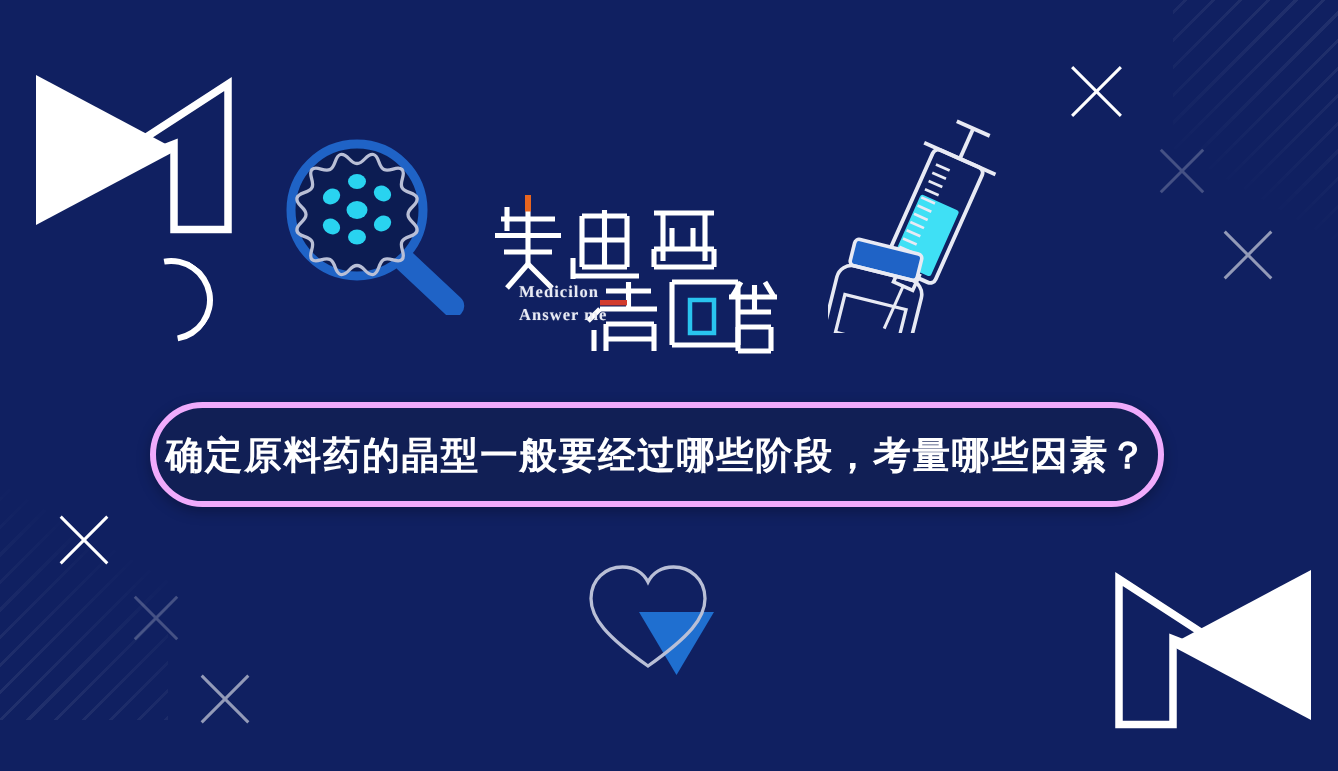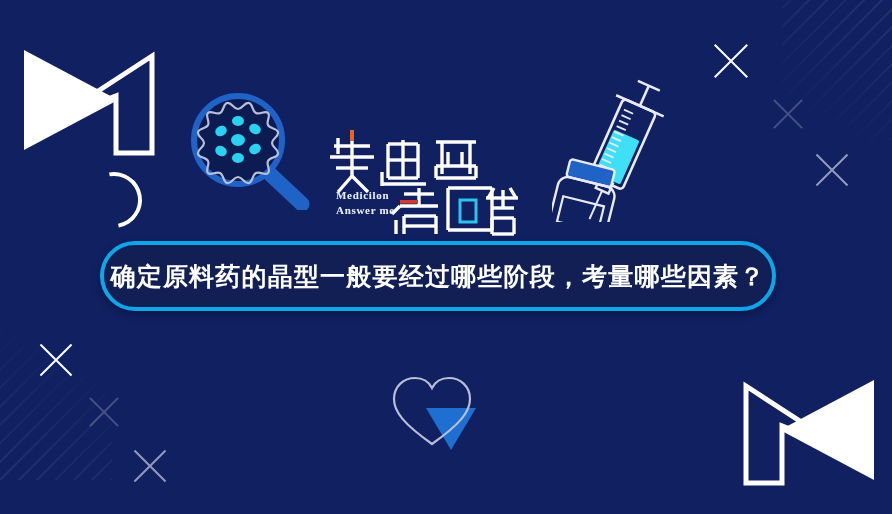--- a/index.html
+++ b/index.html
@@ -51,34 +51,34 @@
     border-left-color:transparent;
     transform:rotate(-55deg);
   }
 
   
   .logo{
     position:absolute;left:326px;top:130px;width:196px;height:110px;
   }
   .logo svg{display:block;}
   .logo-en{
-    position:absolute;left:10px;top:58px;
+    position:absolute;left:20px;top:58px;
     color:#e8eaf4;
     font-size:11px;letter-spacing:.7px;line-height:15px;
     font-family:"Liberation Serif","DejaVu Serif",serif;
     font-weight:700;
     white-space:nowrap;
     text-shadow:0 0 1px rgba(255,255,255,.25);
   }
 
   
   .pill{
-    position:absolute;left:100px;top:241px;
+    position:absolute;left:100px;top:268px;
     width:676px;height:70px;
-    border:4px solid #0ea5e9;
+    border:4px solid #f0abfc;
     border-radius:38px;
     background:#111f55;
     box-sizing:border-box;
     display:flex;align-items:center;justify-content:center;
     box-shadow:0 3px 9px rgba(0,0,0,.28);
   }
   .pill-text{
     color:#ffffff;
     font-size:25px;
     font-weight:700;

